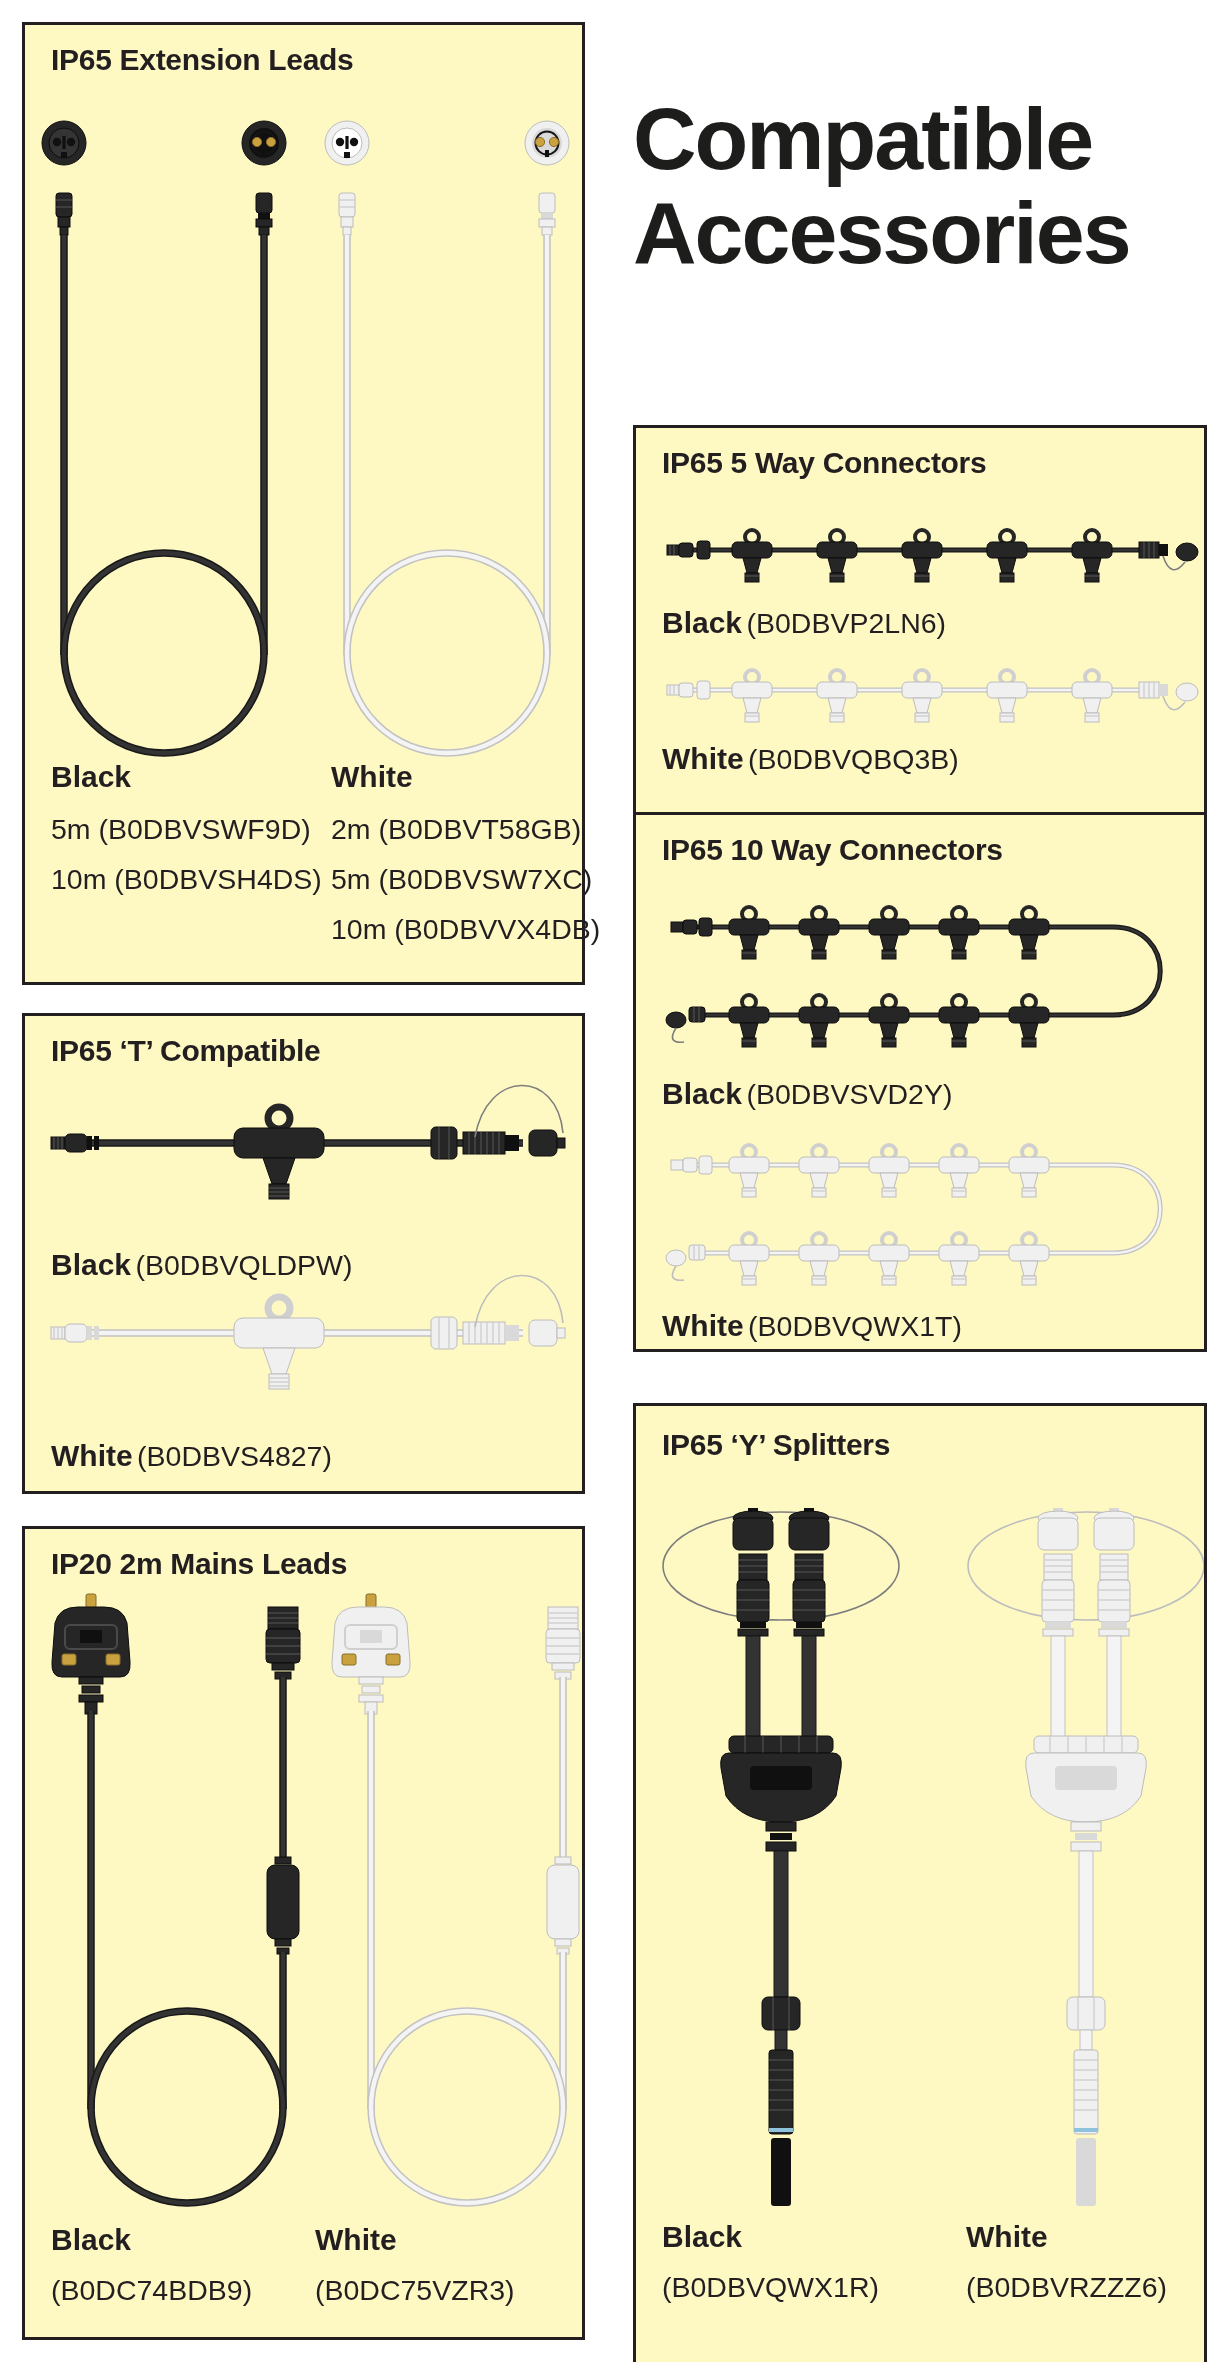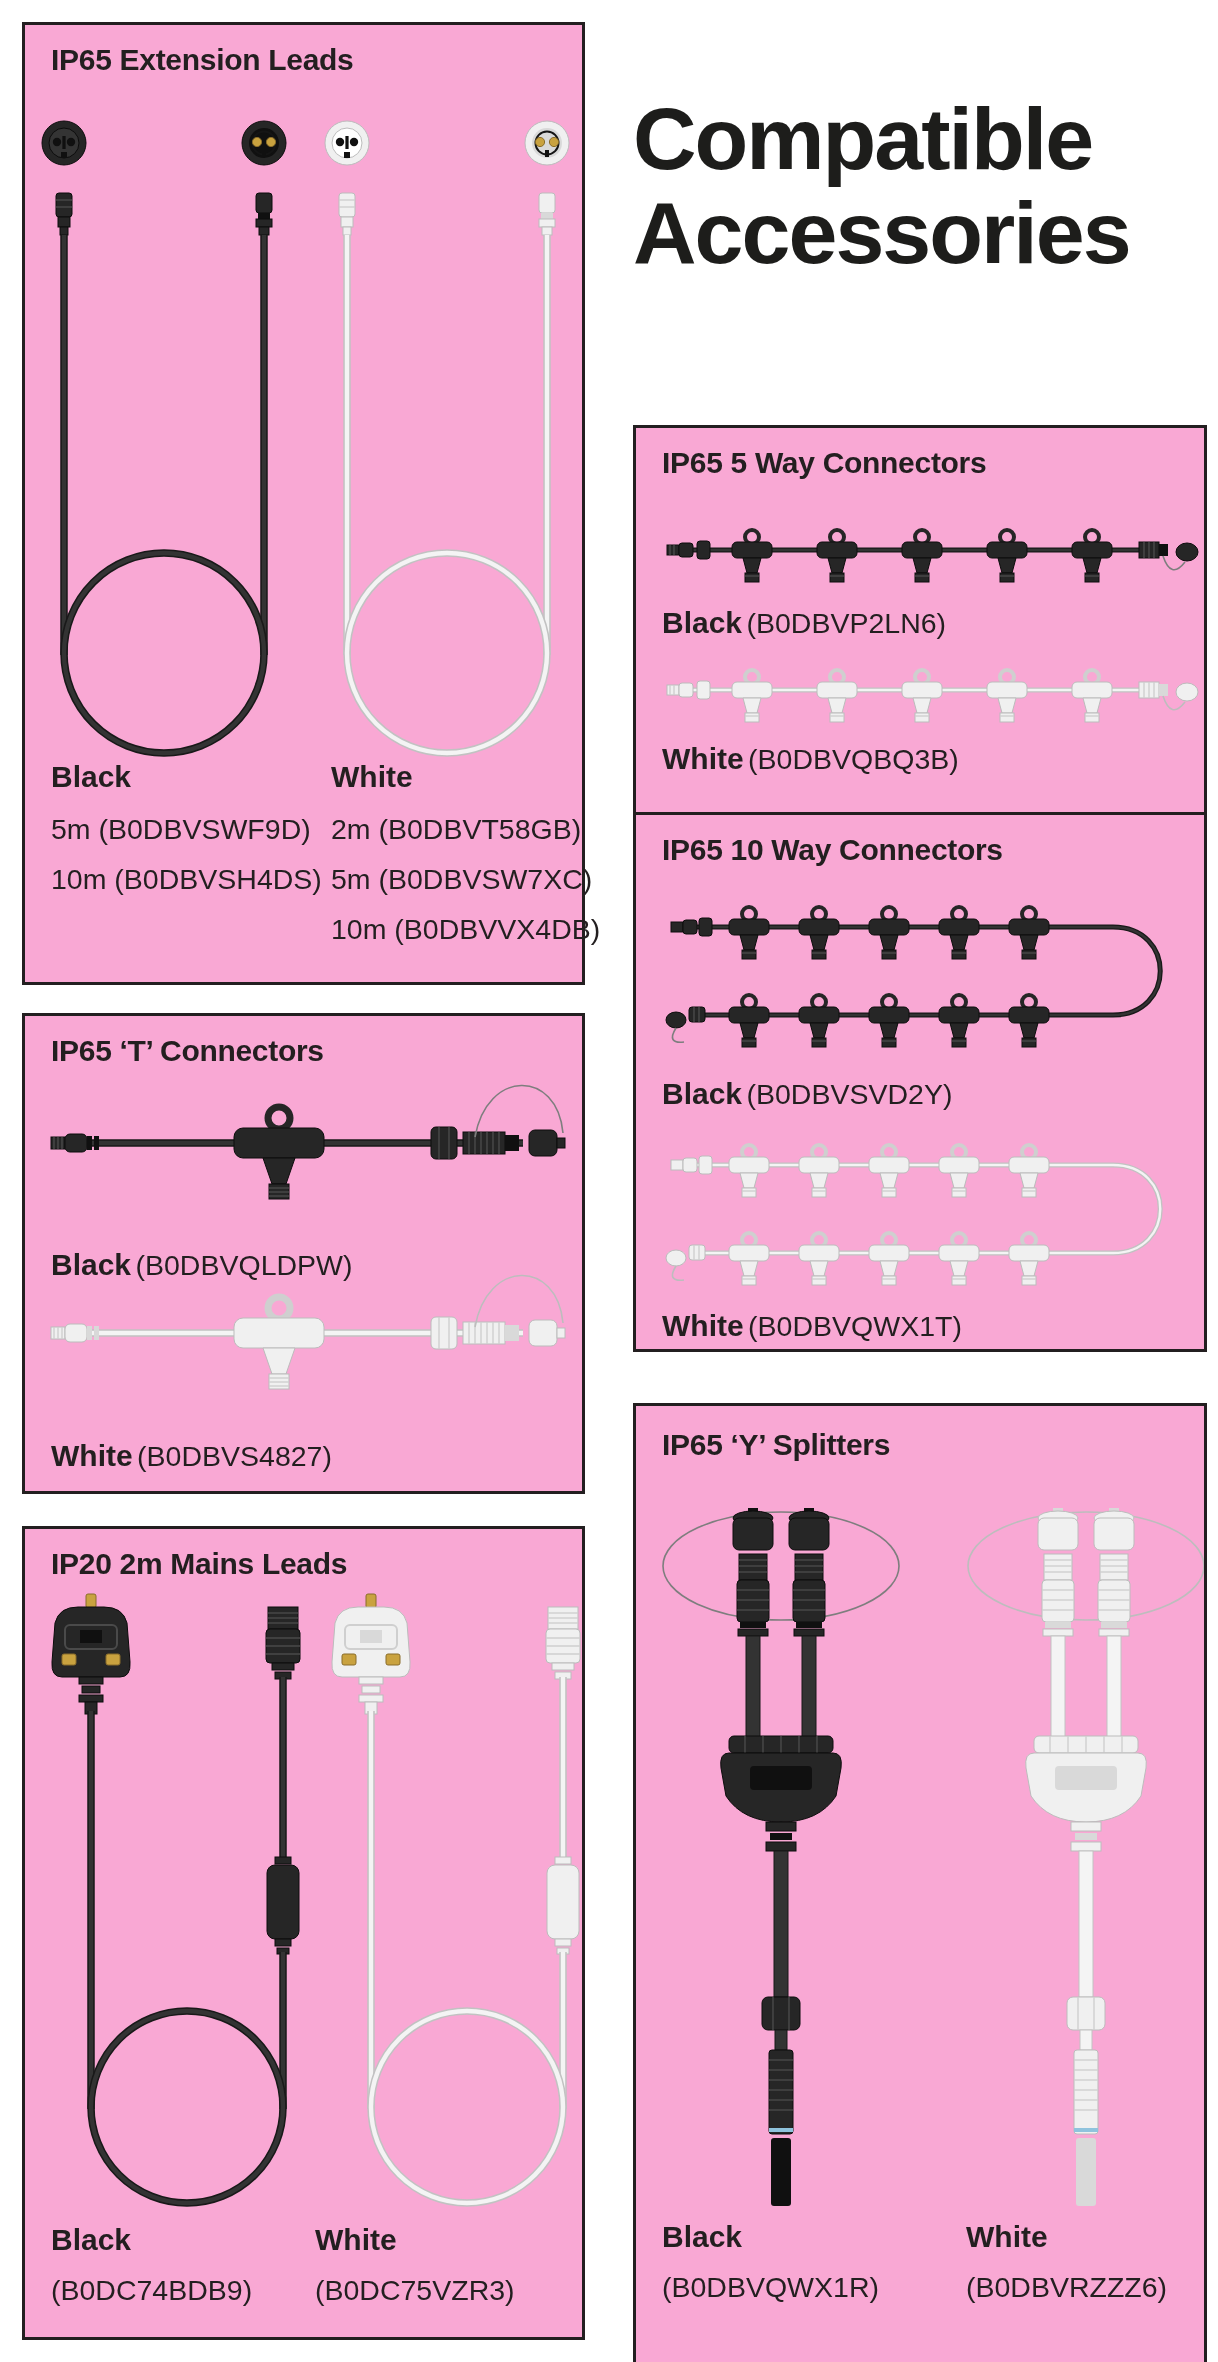--- a/index.html
+++ b/index.html
@@ -1,17 +1,17 @@
 <!DOCTYPE html>
 <html><head>
 <meta charset="utf-8">
 <style>
   html,body{margin:0;padding:0;background:#fff;}
   body{width:1218px;height:2362px;position:relative;font-family:"Liberation Sans",sans-serif;color:#231f20;overflow:hidden;}
-  .box{position:absolute;border:3px solid #231f20;background:#f9a8d4;box-sizing:border-box;}
+  .box{position:absolute;border:3px solid #231f20;background:#fef9c3;box-sizing:border-box;}
   .art{position:absolute;left:0;top:0;pointer-events:none;}
   h1.title{position:absolute;left:633px;top:92px;width:574px;margin:0;font-size:88px;font-weight:700;line-height:1.07;letter-spacing:-2px;color:#1d1d1b;}
   h2.hd{position:absolute;left:26px;margin:0;font-size:30px;font-weight:700;letter-spacing:-.3px;white-space:nowrap;}
   .vline{position:absolute;left:26px;white-space:nowrap;}
   .lbl{font-size:30px;font-weight:700;line-height:34px;}
   .code{font-size:28.5px;font-weight:400;line-height:34px;}
   .duo{position:absolute;left:0;top:0;width:100%;}
   .dcol{position:absolute;top:0;}
   .dcol .code{margin-top:16px;}
   .items div{font-size:28.5px;line-height:50px;white-space:nowrap;}
@@ -271,21 +271,21 @@
       <div class="items">
         <div>2m (B0DBVT58GB)</div>
         <div>5m (B0DBVSW7XC)</div>
         <div>10m (B0DBVVX4DB)</div>
       </div>
     </div>
   </div>
 </section>
 
 <section class="box" style="left:22px;top:1013px;width:563px;height:481px;">
-  <h2 class="hd" style="top:18px;">IP65 ‘T’ Connectors</h2>
+  <h2 class="hd" style="top:18px;">IP65 ‘T’ Compatible</h2>
   <svg class="art" width="557" height="475" viewBox="0 0 557 475">
     <use href="#t-conn" class="pk" x="26" y="127"></use>
     <use href="#t-conn" class="pw" x="26" y="317"></use>
   </svg>
   <div class="vline" style="top:232px;"><span class="lbl">Black</span> <span class="code">(B0DBVQLDPW)</span></div>
   <div class="vline" style="top:423px;"><span class="lbl">White</span> <span class="code">(B0DBVS4827)</span></div>
 </section>
 
 <section class="box" style="left:22px;top:1526px;width:563px;height:814px;">
   <h2 class="hd" style="top:18px;text-align:center;">IP20 2m Mains Leads</h2>

